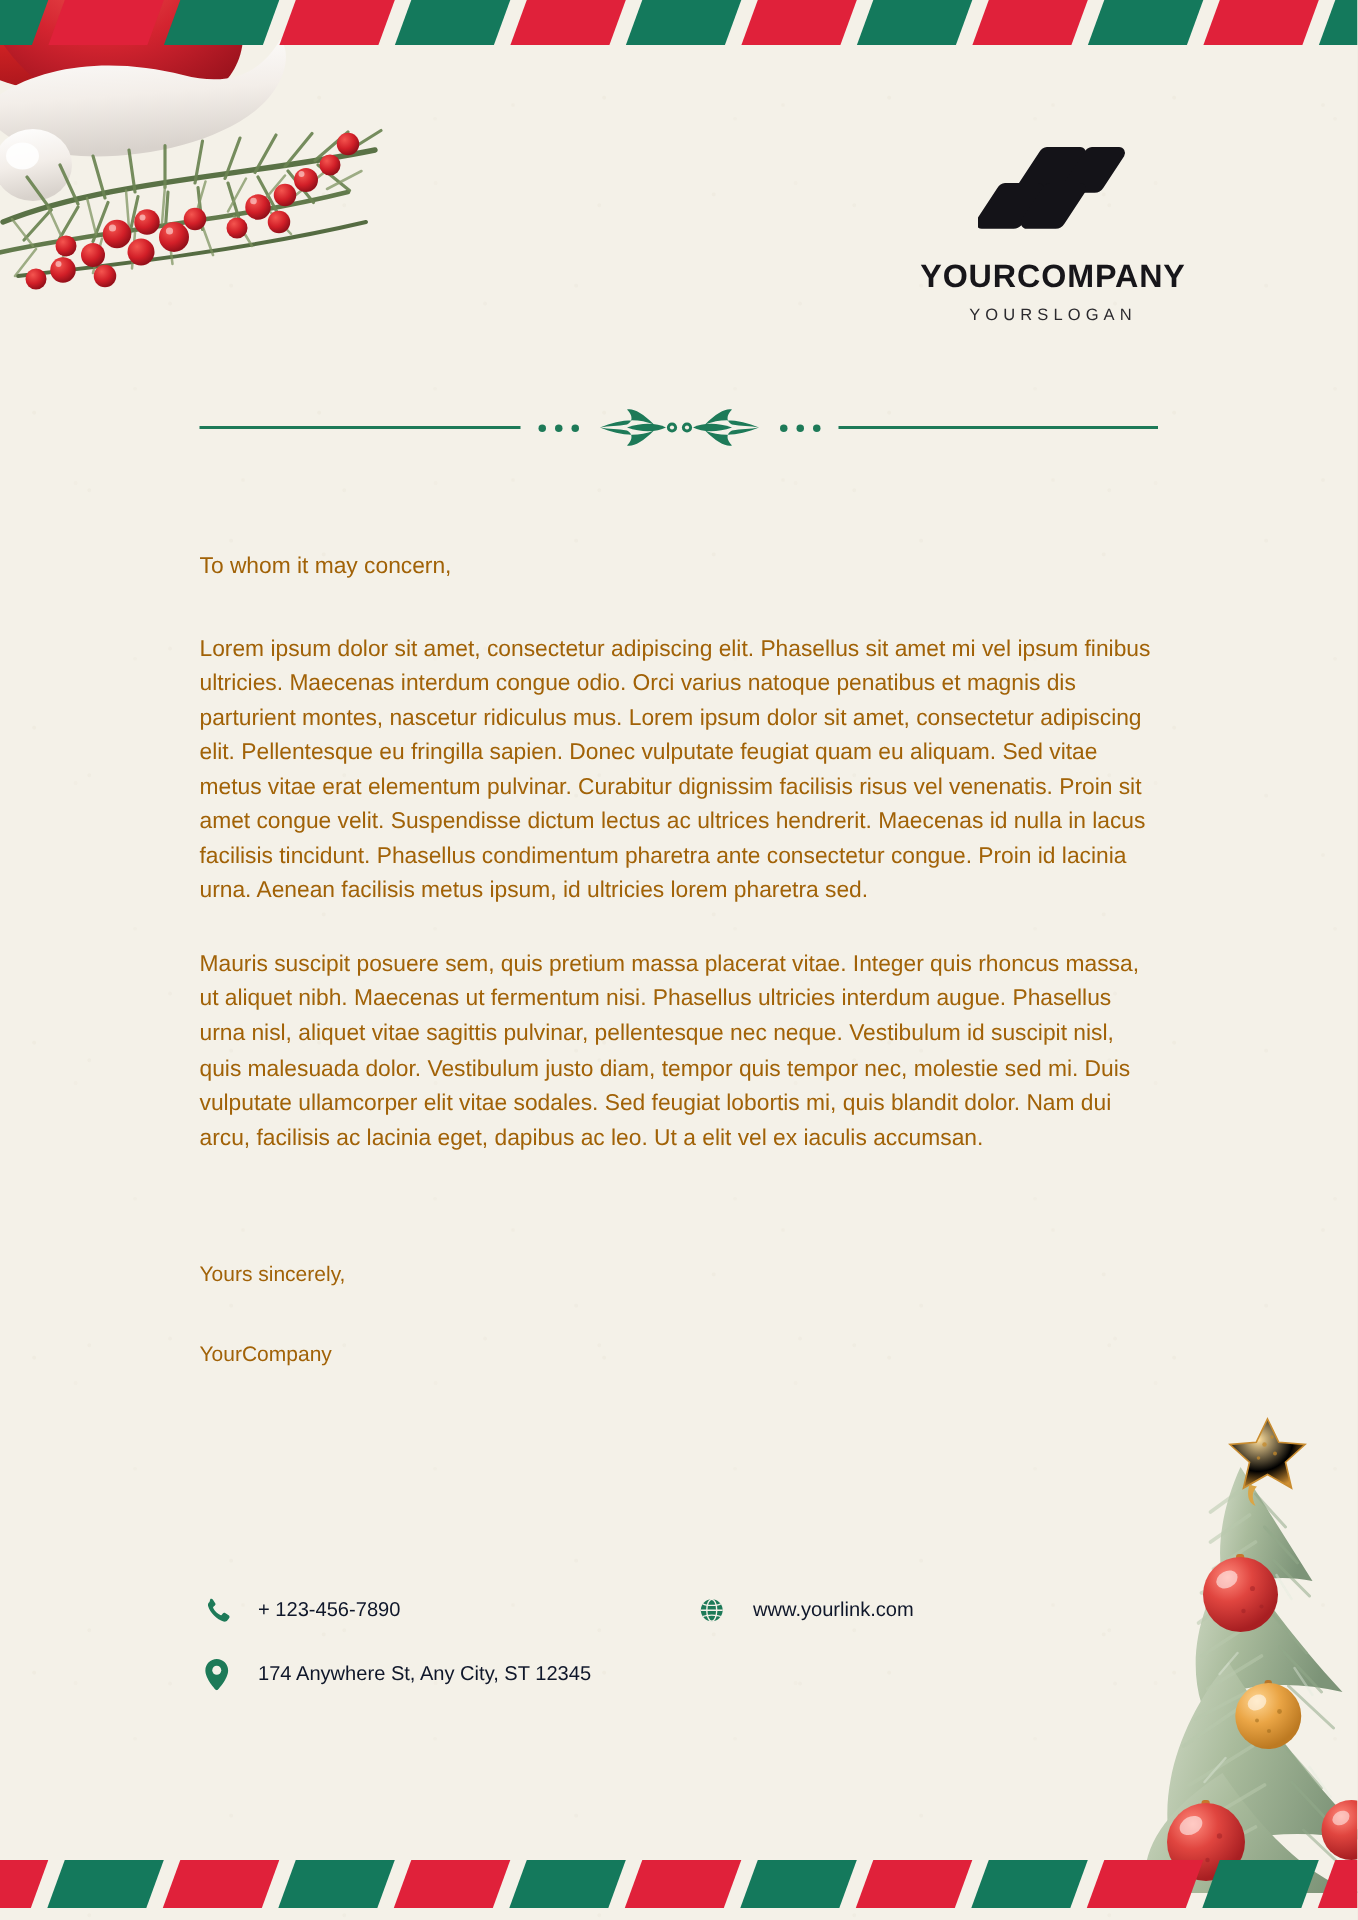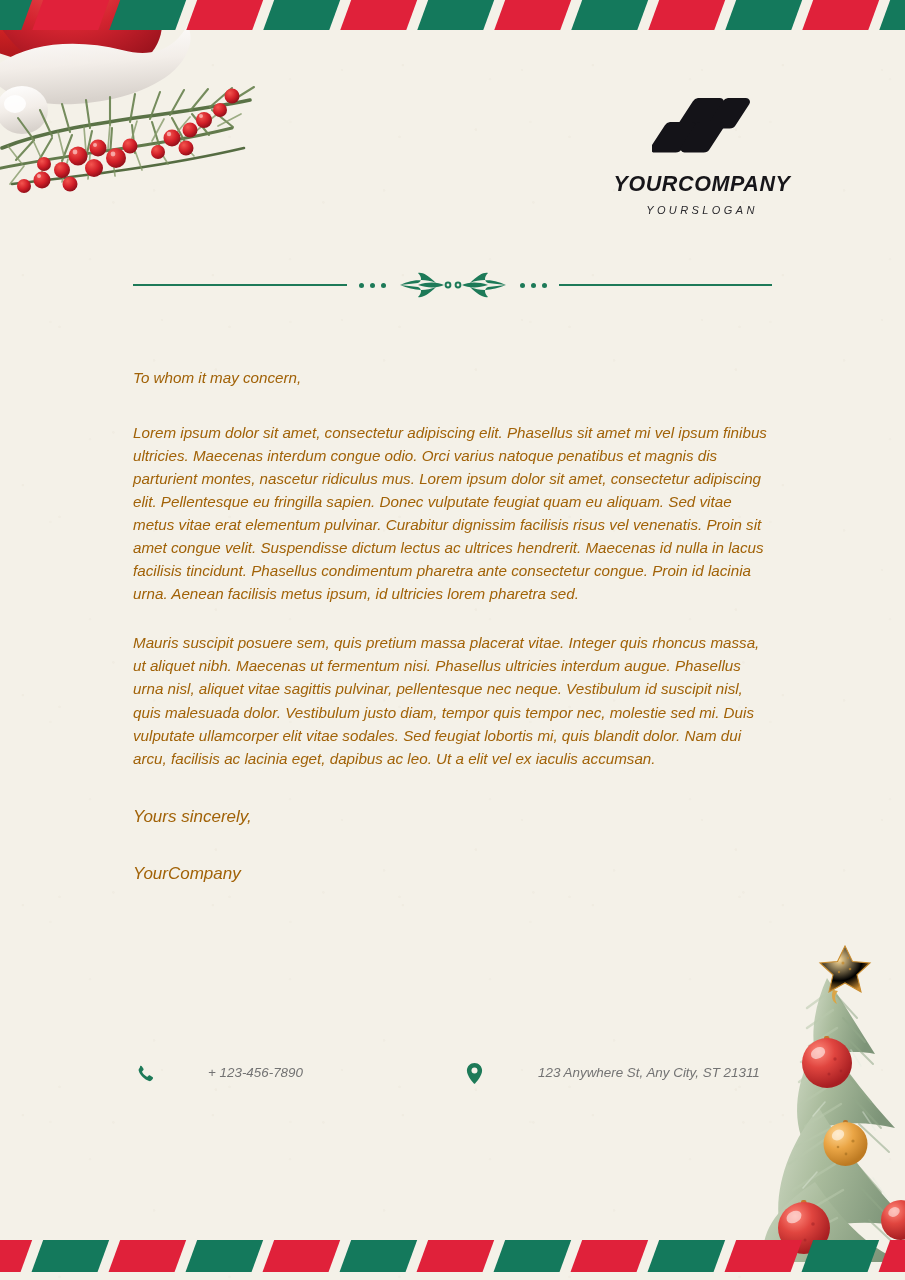--- a/index.html
+++ b/index.html
@@ -17,21 +17,20 @@
     overflow: hidden;
   }
 
   
   .page {
     position: relative;
     width: 905px;
     height: 1280px;
     background: #f4f1e8;
     overflow: hidden;
-    font-style: italic;
   }
 
   
   .paper-grain {
     position: absolute;
     inset: 0;
     pointer-events: none;
     z-index: 2;
     opacity: .55;
     background-image:
@@ -141,22 +140,22 @@
     line-height: 1.35;
     margin-bottom: 32px;
   }
   .para {
     font-size: 15.2px;
     line-height: 1.52;
     margin-bottom: 26px;
     text-align: left;
   }
   .closing {
-    margin-top: 36px;
-    font-size: 17px;
+    margin-top: 70px;
+    font-size: 14px;
     line-height: 1.35;
   }
   .sign-off { margin-bottom: 34px; }
 
   
   .footer {
     position: absolute;
     left: 133px;
     top: 1062px;
     width: 640px;
@@ -174,24 +173,23 @@
     width: 22px;
     height: 22px;
     flex: 0 0 22px;
     display: flex;
     align-items: center;
     justify-content: center;
     color: #1d7a58;
   }
   .contact .txt {
     font-size: 13.4px;
-    color: #737373;
+    color: #0f172a;
     line-height: 1;
     white-space: nowrap;
-    margin-left: 36px;
   }
 
   
   .art-topleft {
     position: absolute;
     top: -12px;
     left: -18px;
     width: 320px;
     height: 250px;
     z-index: 5;
@@ -394,31 +392,45 @@
         <svg width="19" height="19" viewBox="0 0 24 24" fill="currentColor">
           <path d="M6.6 2.6c.7-.5 1.7-.3 2.2.5l1.9 2.9c.4.6.3 1.5-.3 2l-1.2 1c-.3.3-.4.7-.2 1.1
                    .6 1.3 1.5 2.6 2.6 3.6 1 1 2.2 1.8 3.4 2.4.4.2.8.1 1.1-.2l1-1.2c.5-.6 1.4-.7 2-.3
                    l2.9 1.9c.8.5 1 1.5.5 2.2l-1.3 1.8c-.8 1.1-2.2 1.6-3.5 1.2-2.8-.8-5.6-2.6-8-5
                    -2.4-2.4-4.2-5.2-5-8-.4-1.3.1-2.7 1.2-3.5L6.6 2.6z"></path>
         </svg>
       </span>
       <span class="txt">+ 123-456-7890</span>
     </div>
 
+    <div class="contact">
+      <span class="ico">
+        <svg width="19" height="19" viewBox="0 0 24 24" fill="none" stroke="currentColor" stroke-width="1.9">
+          <circle cx="12" cy="12" r="9.2" fill="currentColor" stroke="none"></circle>
+          <g stroke="#f4f1e8" stroke-width="1.15">
+            <ellipse cx="12" cy="12" rx="4.2" ry="9.2"></ellipse>
+            <line x1="2.8" y1="12" x2="21.2" y2="12"></line>
+            <path d="M4.4 6.6 C 7.6 8.4, 16.4 8.4, 19.6 6.6"></path>
+            <path d="M4.4 17.4 C 7.6 15.6, 16.4 15.6, 19.6 17.4"></path>
+          </g>
+        </svg>
+      </span>
+      <span class="txt">www.yourlink.com</span>
+    </div>
 
 
     <div class="contact">
       <span class="ico">
         <svg width="17" height="21" viewBox="0 0 20 26" fill="currentColor">
           <path d="M10 0C4.8 0 .6 4.2.6 9.4c0 6.9 8.2 15.6 8.6 16 .4.4 1.2.4 1.6 0
                    .4-.4 8.6-9.1 8.6-16C19.4 4.2 15.2 0 10 0z"></path>
           <circle cx="10" cy="9.3" r="3.7" fill="#f4f1e8"></circle>
         </svg>
       </span>
-      <span class="txt">123 Anywhere St, Any City, ST 21311</span>
+      <span class="txt">174 Anywhere St, Any City, ST 12345</span>
     </div>
 
   </div>
 
   <div class="art-bottomright">
     <svg viewBox="0 0 210 330" width="210" height="330">
       <defs>
         <linearGradient id="treeG" x1="0" y1="0" x2="1" y2="0.3">
           <stop offset="0%" stop-color="#cfd9c4"></stop>
           <stop offset="42%" stop-color="#a9bb9c"></stop>

